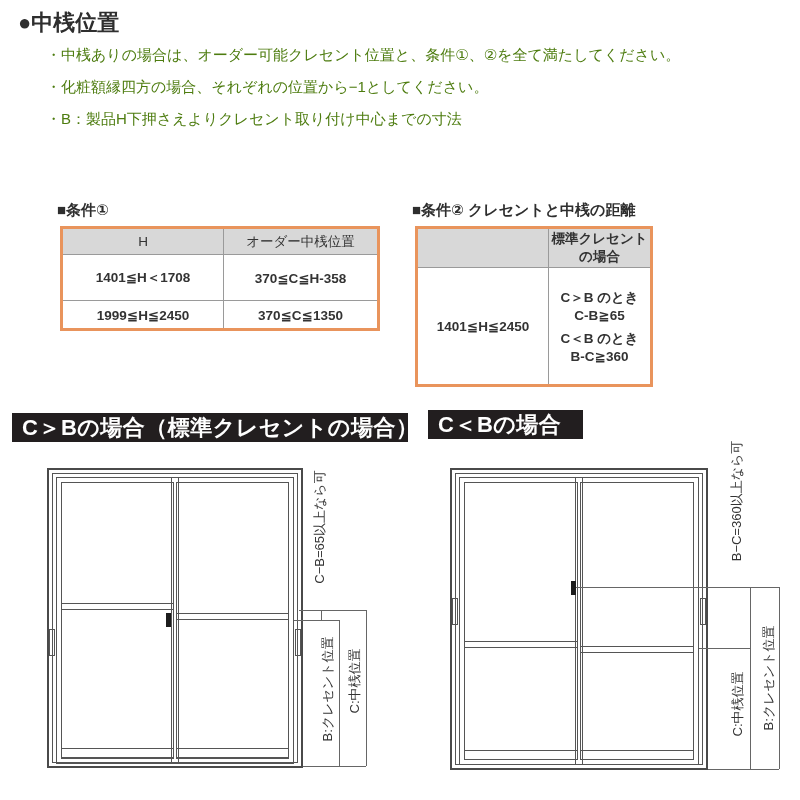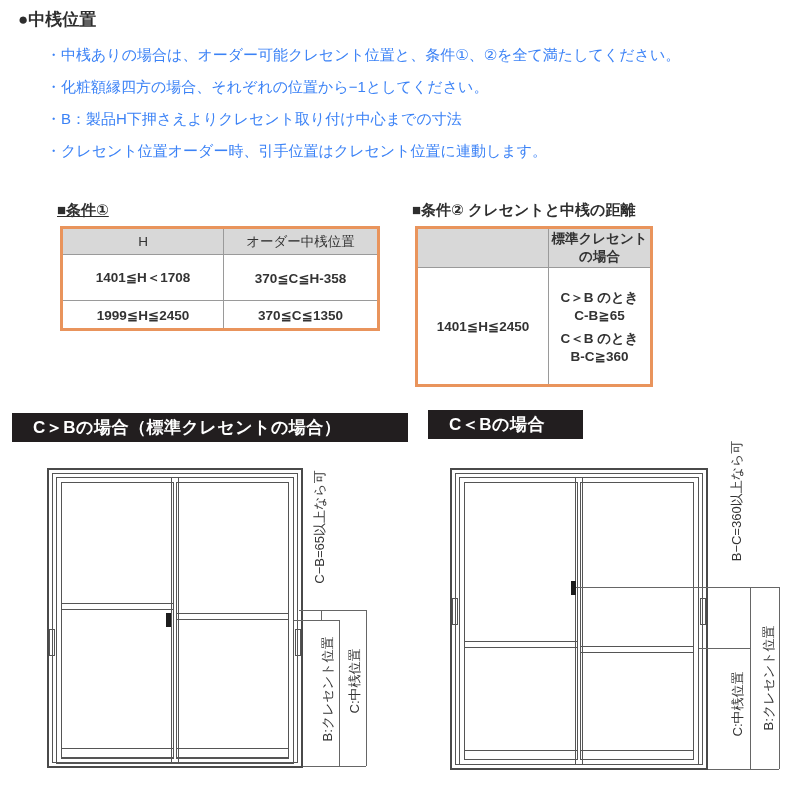--- a/index.html
+++ b/index.html
@@ -1,29 +1,29 @@
 <!DOCTYPE html>
 <html lang="ja"><head>
 <meta charset="utf-8">
 <style>
   html,body{margin:0;padding:0;background:#fff;}
   .page{position:relative;width:800px;height:800px;background:#ffffff;overflow:hidden;
         font-family:"Liberation Sans","DejaVu Sans",sans-serif;color:#333;}
   
-  .main-heading{position:absolute;left:18px;top:8px;font-size:17px;font-weight:bold;color:#2e2e2e;}
+  .main-heading{position:absolute;left:18px;top:8px;font-size:22px;font-weight:bold;color:#2e2e2e;}
   .bullets{position:absolute;left:46px;top:46px;width:740px;}
-  .bullet{font-size:15px;line-height:17px;margin-bottom:15px;color:#3b82f6;}
+  .bullet{font-size:15px;line-height:17px;margin-bottom:15px;color:#4d7c0f;}
   .cond-heading{position:absolute;font-size:15px;font-weight:bold;color:#2e2e2e;}
   
   .otable{position:absolute;border-collapse:collapse;table-layout:fixed;background:#fff;}
   .otable td{border:1px solid #9a9a9a;font-size:13.5px;text-align:center;vertical-align:middle;color:#333;padding:0;font-weight:bold;}
   .otable .hdr{font-weight:normal;}
   
-  .dtitle{position:absolute;color:#fff;font-size:17px;font-weight:bold;line-height:29px;height:29px;
-          padding-left:21px;box-sizing:border-box;white-space:nowrap;letter-spacing:0.5px;}
+  .dtitle{position:absolute;color:#fff;font-size:22px;font-weight:bold;line-height:29px;height:29px;
+          padding-left:10px;box-sizing:border-box;white-space:nowrap;letter-spacing:0.5px;}
   
   .box{position:absolute;border:1px solid #555;box-sizing:border-box;background:transparent;}
   .frame-outer{border-width:2px;border-color:#4a4a4a;}
   .rail{position:absolute;border-top:1px solid #555;border-bottom:1px solid #555;box-sizing:border-box;}
   .hl{position:absolute;height:1px;background:#666;}
   .vl{position:absolute;width:1px;background:#666;}
   .crescent{position:absolute;background:#1c1c1c;}
   .vtext{position:absolute;transform:rotate(-90deg);font-size:13px;line-height:16px;height:16px;
          text-align:center;white-space:nowrap;color:#333;}
   .pre{white-space:pre-line;}
@@ -32,24 +32,23 @@
 </head>
 <body>
 
 <div class="page">
 
   <div class="main-heading">●中桟位置</div>
   <div class="bullets">
     <div class="bullet">・中桟ありの場合は、オーダー可能クレセント位置と、条件①、②を全て満たしてください。</div>
     <div class="bullet">・化粧額縁四方の場合、それぞれの位置から−1としてください。</div>
     <div class="bullet">・B：製品H下押さえよりクレセント取り付け中心までの寸法</div>
-    <div class="bullet">・クレセント位置オーダー時、引手位置はクレセント位置に連動します。</div>
   </div>
 
-  <div class="cond-heading" style="left:57px;top:201px;text-decoration:underline;">■条件①</div>
+  <div class="cond-heading" style="left:57px;top:201px;">■条件①</div>
   <table class="otable" style="left:60px;top:226px;width:320px;border:3px solid #E9945C;">
     <tbody>
         <tr style="height:27px;background:#D8D8D8;">
       <td class="hdr" style="width:160px;">H</td>
       <td class="hdr">オーダー中桟位置</td>
     </tr>
     <tr style="height:46px;">
       <td>1401≦H＜1708</td>
       <td>370≦C≦H-358</td>
     </tr>

